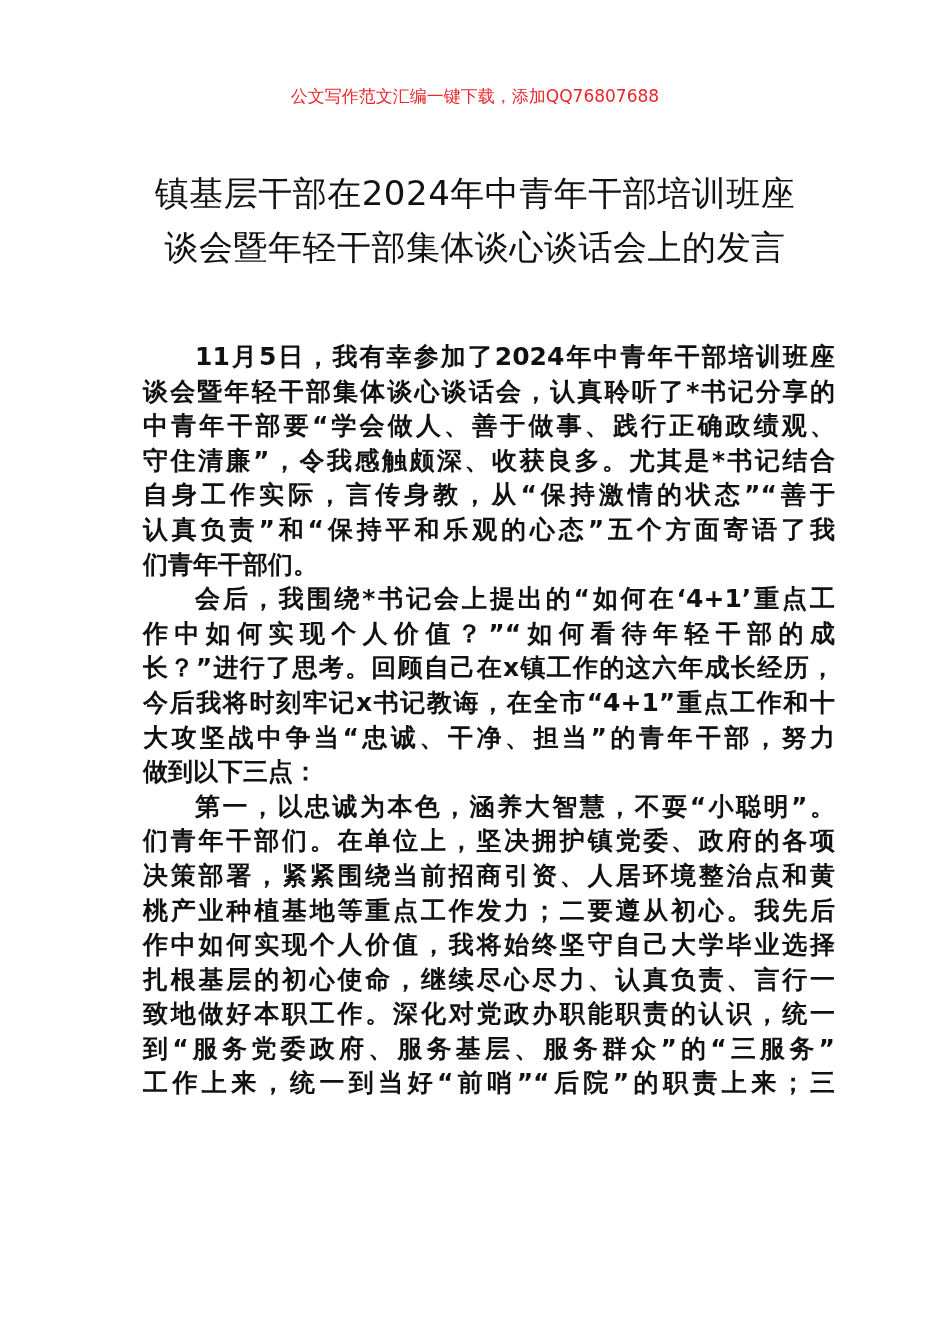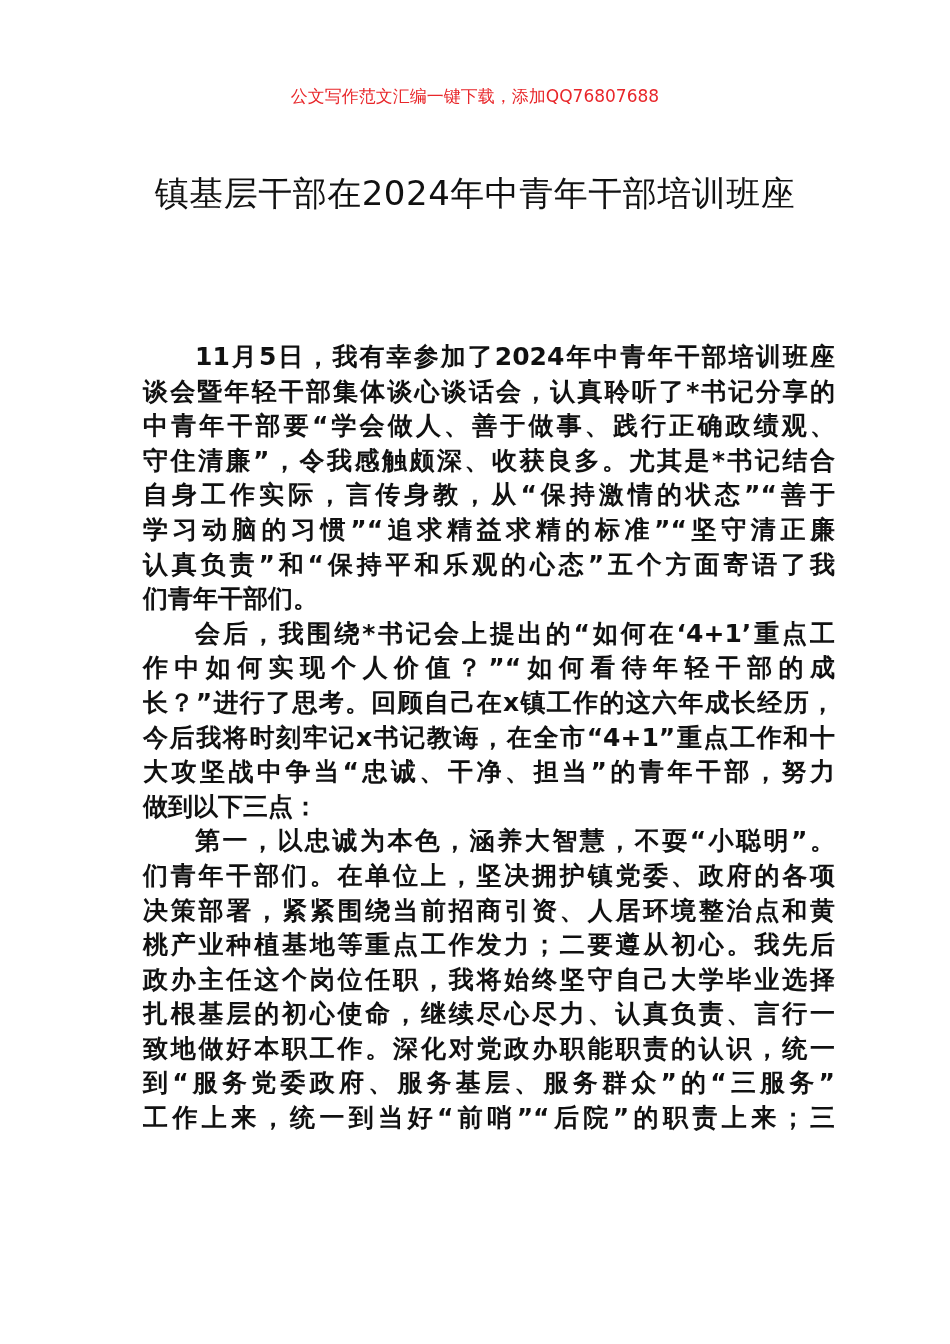--- a/index.html
+++ b/index.html
@@ -75,44 +75,44 @@
   </style>
 </head>
 <body>
 
 <div class="page">
 
   <div class="header-banner">公文写作范文汇编一键下载，添加QQ76807688</div>
 
   <div class="doc-title">
     <span class="title-line">镇基层干部在2024年中青年干部培训班座</span>
+    <span class="title-line">谈会暨年轻干部集体谈心谈话会上的发言</span>
   </div>
 
   <div class="body-text">
 
     <span class="line indent">11月5日，我有幸参加了2024年中青年干部培训班座</span>
     <span class="line">谈会暨年轻干部集体谈心谈话会，认真聆听了*书记分享的</span>
     <span class="line">中青年干部要“学会做人、善于做事、践行正确政绩观、</span>
     <span class="line">守住清廉”，令我感触颇深、收获良多。尤其是*书记结合</span>
     <span class="line">自身工作实际，言传身教，从“保持激情的状态”“善于</span>
-    <span class="line">学习动脑的习惯”“追求精益求精的标准”“坚守清正廉</span>
     <span class="line">认真负责”和“保持平和乐观的心态”五个方面寄语了我</span>
     <span class="line last">们青年干部们。</span>
 
     <span class="line indent">会后，我围绕*书记会上提出的“如何在‘4+1’重点工</span>
     <span class="line">作中如何实现个人价值？”“如何看待年轻干部的成</span>
     <span class="line">长？”进行了思考。回顾自己在x镇工作的这六年成长经历，</span>
     <span class="line">今后我将时刻牢记x书记教诲，在全市“4+1”重点工作和十</span>
     <span class="line">大攻坚战中争当“忠诚、干净、担当”的青年干部，努力</span>
     <span class="line last">做到以下三点：</span>
 
     <span class="line indent">第一，以忠诚为本色，涵养大智慧，不耍“小聪明”。</span>
     <span class="line">们青年干部们。在单位上，坚决拥护镇党委、政府的各项</span>
     <span class="line">决策部署，紧紧围绕当前招商引资、人居环境整治点和黄</span>
     <span class="line">桃产业种植基地等重点工作发力；二要遵从初心。我先后</span>
-    <span class="line">政办主任这个岗位任职，我将始终坚守自己大学毕业选择</span>
+    <span class="line">作中如何实现个人价值，我将始终坚守自己大学毕业选择</span>
     <span class="line">扎根基层的初心使命，继续尽心尽力、认真负责、言行一</span>
     <span class="line">致地做好本职工作。深化对党政办职能职责的认识，统一</span>
     <span class="line">到“服务党委政府、服务基层、服务群众”的“三服务”</span>
     <span class="line">工作上来，统一到当好“前哨”“后院”的职责上来；三</span>
   </div>
 
 </div>
 
 </body></html>

